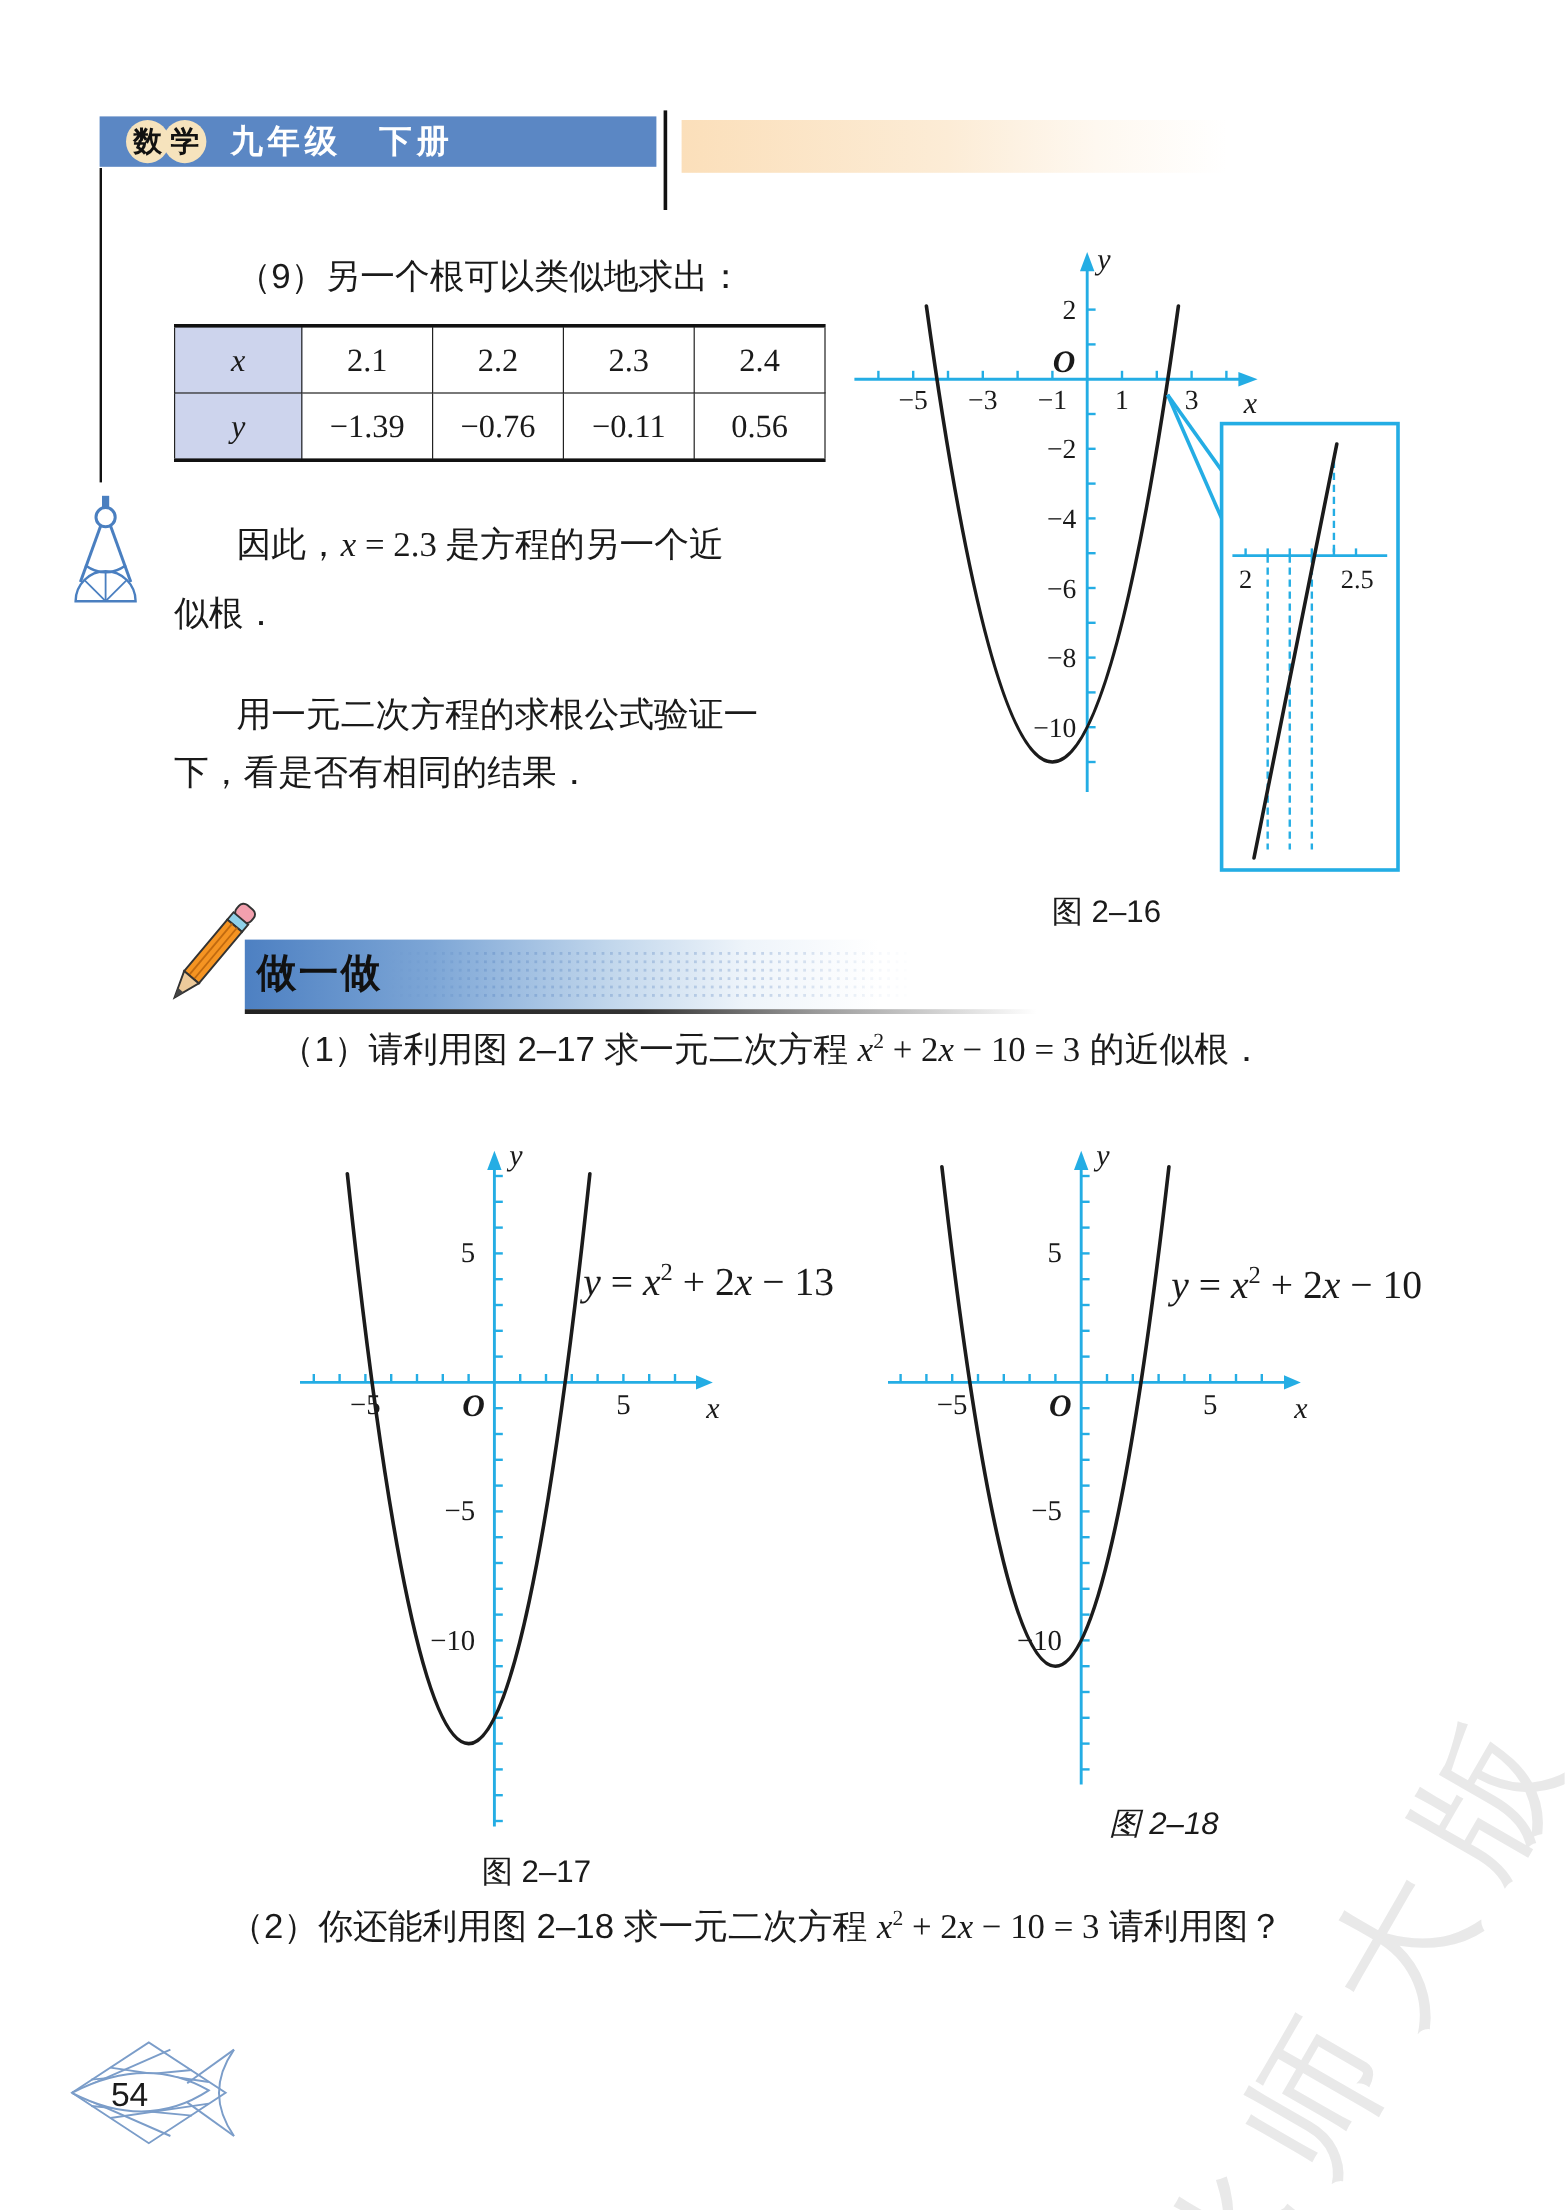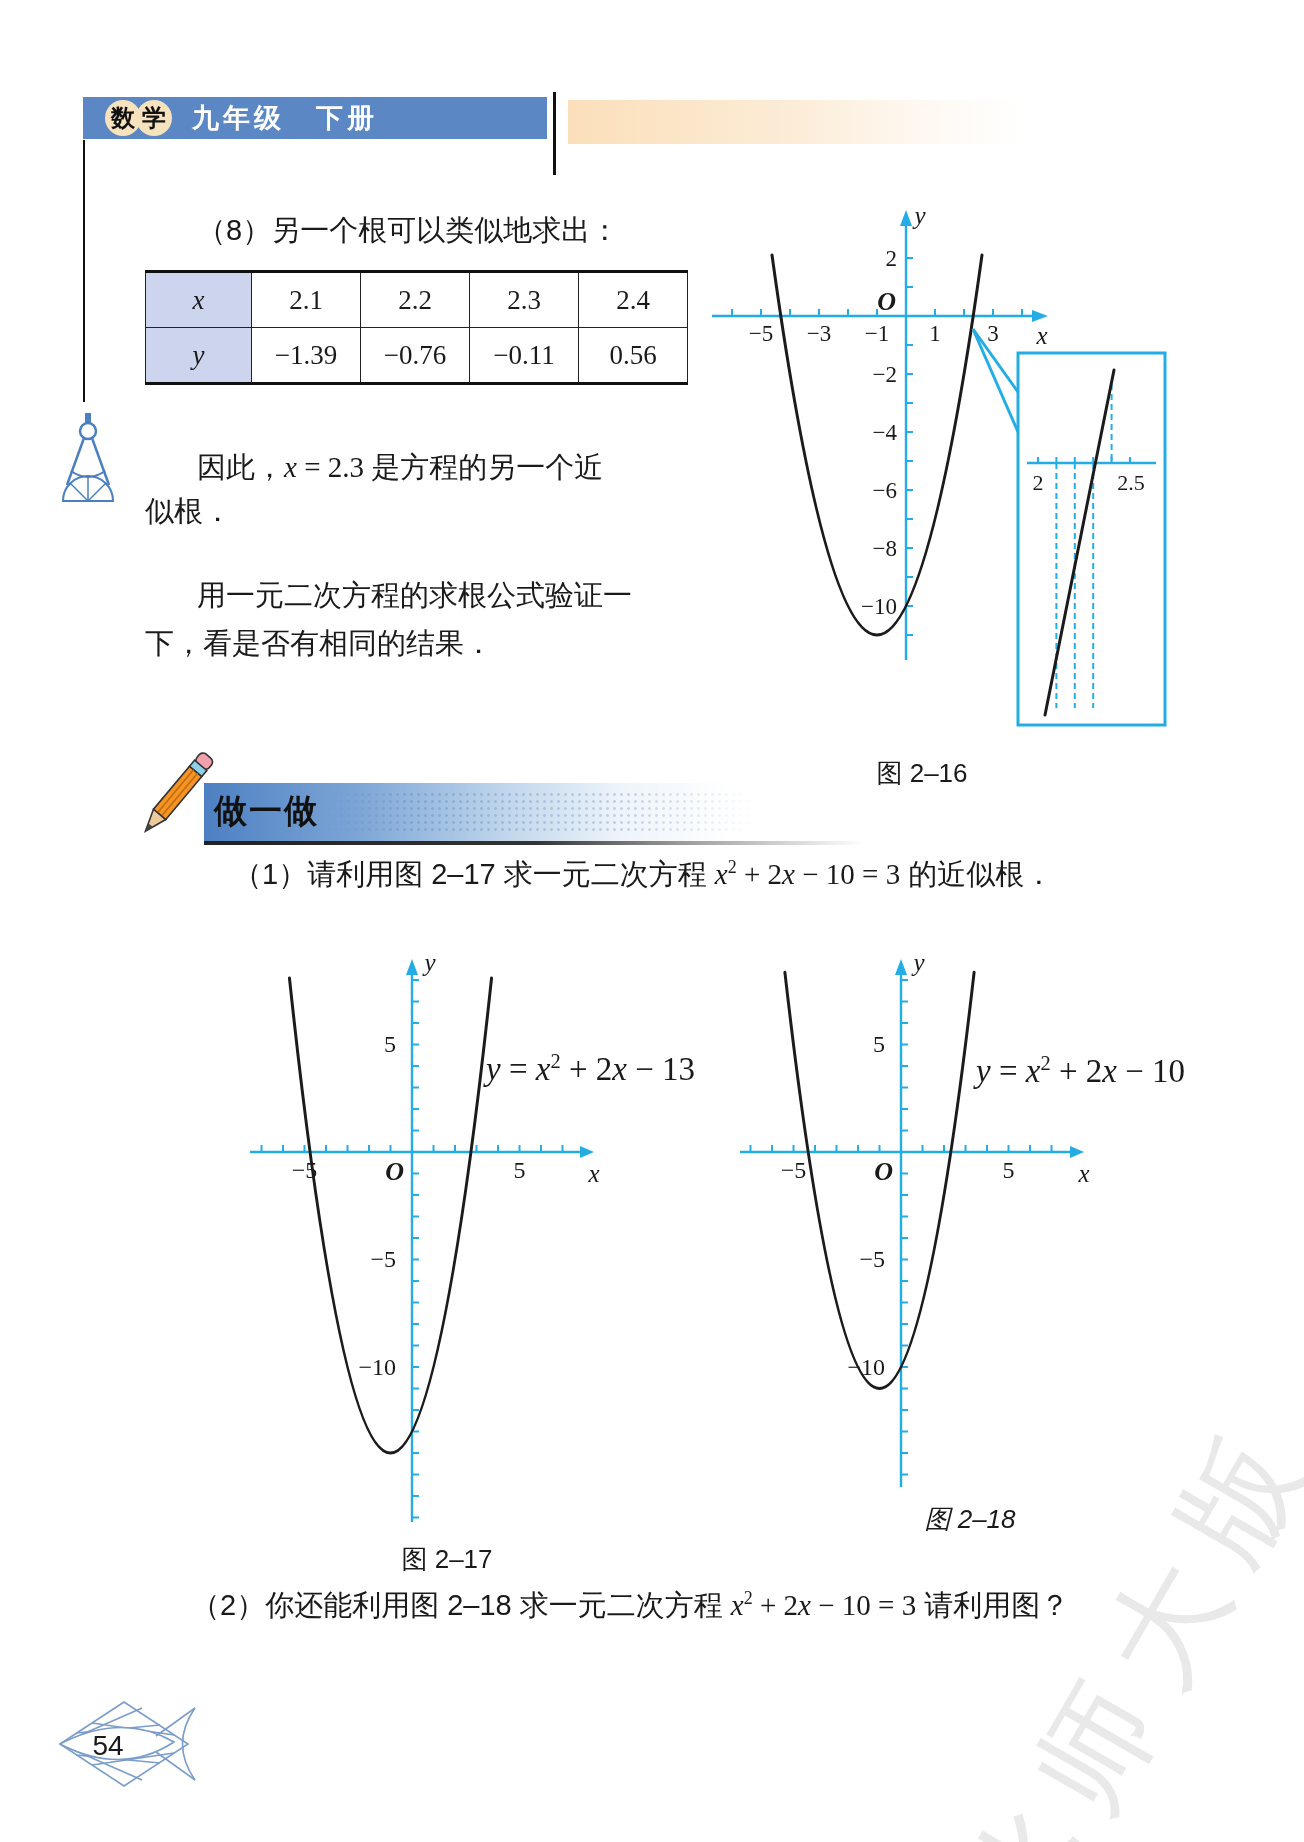--- a/index.html
+++ b/index.html
@@ -69,21 +69,21 @@
     <span class="badge">
       <span class="circ">数</span>
       <span class="circ">学</span>
     </span>
     <span class="hdr-title">九年级　下册</span>
   </div>
   <div class="abs hdr-divider fg"></div>
   <div class="abs hdr-orange fg"></div>
   <div class="abs left-rule fg"></div>
 
-  <div class="abs bodyline fg" style="left:197px;top:211px;">（8）另一个根可以类似地求出：</div>
+  <div class="abs bodyline fg" style="left:197px;top:211px;">（9）另一个根可以类似地求出：</div>
 
   <table class="vals abs fg" style="left:145px;top:270px;">
     <tbody>
         <tr>
       <td class="hd">x</td>
       <td class="v">2.1</td>
       <td class="v">2.2</td>
       <td class="v">2.3</td>
       <td class="v">2.4</td>
     </tr>
@@ -162,37 +162,37 @@
         <line x1="530" x2="530" y1="293" y2="287" class="tick"></line>
       </g>
     <line class="dashln" x1="456.4" y1="293" x2="456.4" y2="538"></line>
     <line class="dashln" x1="474.8" y1="293" x2="474.8" y2="538"></line>
     <line class="dashln" x1="493.2" y1="293" x2="493.2" y2="538"></line>
     <line class="dashln" x1="511.6" y1="214" x2="511.6" y2="293"></line>
     <line class="curve" x1="445" y1="545" x2="514" y2="200"></line>
     <text class="tlab" style="font-size:22px;" x="438" y="320">2</text>
     <text class="tlab" style="font-size:22px;" x="531" y="320">2.5</text>
   </svg>
-  <div class="abs caption fg" style="left:852px;top:742px;width:140px;margin-top:14px;">图 2–16</div>
+  <div class="abs caption fg" style="left:852px;top:742px;width:140px;">图 2–16</div>
 
   <svg class="abs fg" style="left:55px;top:413px;" width="66" height="95" viewBox="0 0 66 95">
     <g stroke="#4a7fc0" fill="none" stroke-width="2.5">
       <rect x="30" y="0" width="6" height="10" fill="#4a7fc0" stroke="none"></rect>
       <circle cx="33" cy="18" r="8"></circle>
       <line x1="29" y1="25" x2="12" y2="72"></line>
       <line x1="37" y1="25" x2="54" y2="72"></line>
       <path d="M16,58 Q33,70 50,58" stroke-width="2"></path>
       <path d="M8,88 A25,25 0 0 1 58,88 Z" stroke-width="2"></path>
       <line x1="33" y1="88" x2="33" y2="63" stroke-width="1.5"></line>
       <line x1="33" y1="88" x2="15" y2="70" stroke-width="1.5"></line>
       <line x1="33" y1="88" x2="51" y2="70" stroke-width="1.5"></line>
     </g>
   </svg>
 
-  <div class="abs bodyline fg" style="left:197px;top:448px;"><span class="m-text">因此，</span><span class="m-var">x</span><span class="m-num"> = 2.3 </span><span class="m-text">是方程的另一个近</span></div>
+  <div class="abs bodyline fg" style="left:197px;top:434px;"><span class="m-text">因此，</span><span class="m-var">x</span><span class="m-num"> = 2.3 </span><span class="m-text">是方程的另一个近</span></div>
   <div class="abs bodyline fg" style="left:145px;top:492px;">似根．</div>
 
   <div class="abs bodyline fg" style="left:145px;top:624px;">下，看是否有相同的结果．</div>
   <div class="abs bodyline fg" style="left:197px;top:576px;">用一元二次方程的求根公式验证一</div>
 
   <svg class="abs fg" style="left:136px;top:742px;" width="78" height="108" viewBox="0 0 78 108">
     <g transform="rotate(40 39 54)" stroke="#333" stroke-width="1.6">
       <rect x="31" y="2" width="16" height="13" rx="5" fill="#f2a0ae"></rect>
       <rect x="31" y="14" width="16" height="8" fill="#8fd0e8"></rect>
       <rect x="31" y="22" width="16" height="56" fill="#f59422"></rect>

